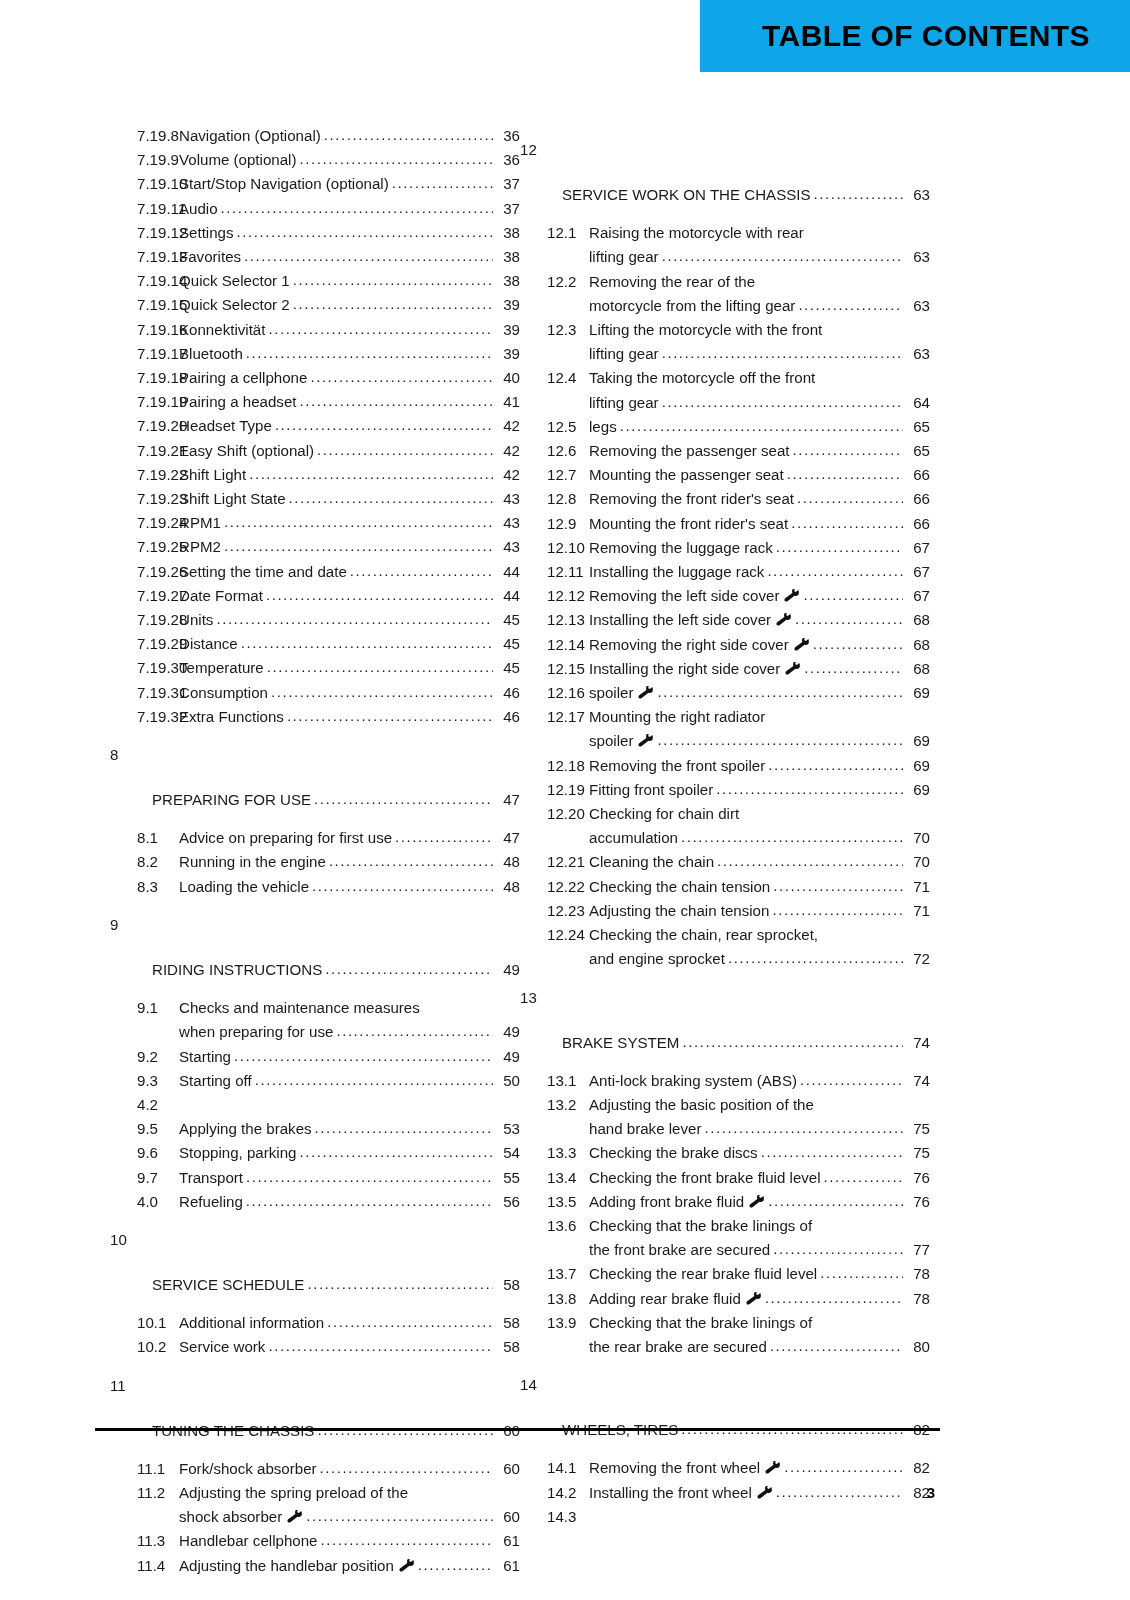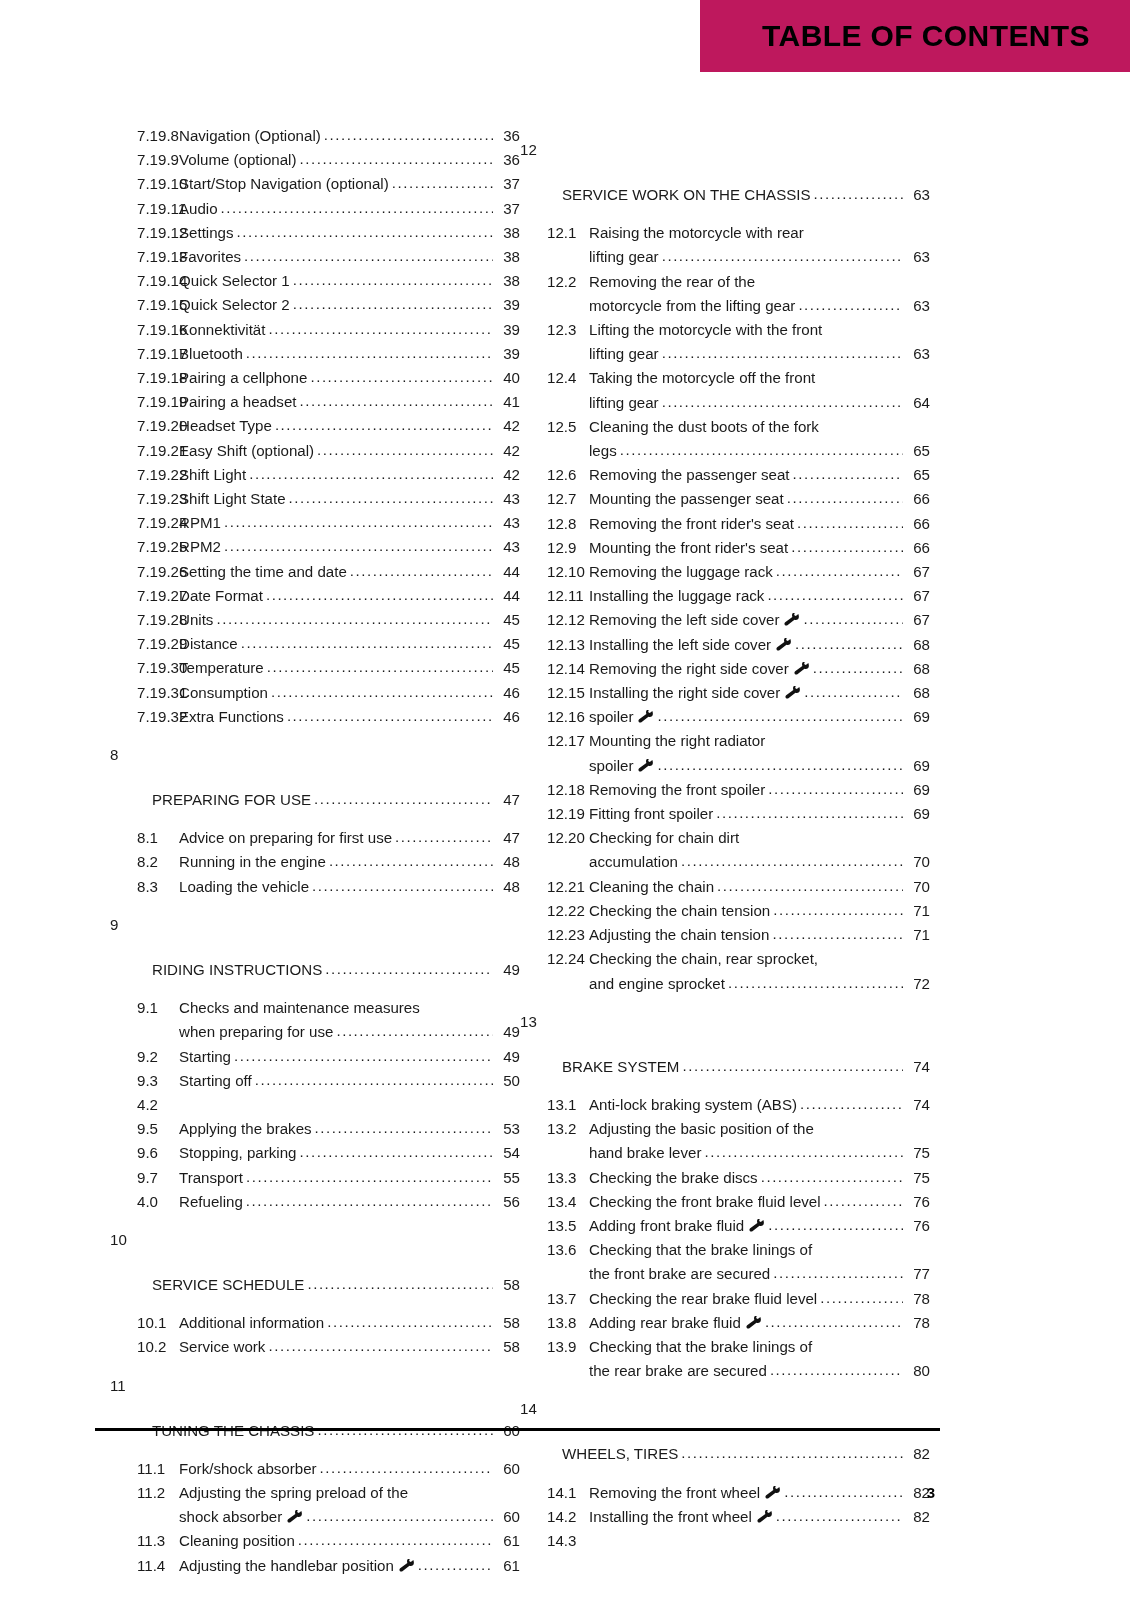--- a/index.html
+++ b/index.html
@@ -16,21 +16,21 @@
     overflow: hidden;
   }
 
   
   .header-banner {
     position: absolute;
     top: 0;
     left: 700px;
     width: 430px;
     height: 72px;
-    background: #be185d;
+    background: #0ea5e9;
     display: flex;
     align-items: center;
     justify-content: flex-end;
     box-sizing: border-box;
     padding-right: 40px;
   }
   .header-title {
     font-size: 30px;
     font-weight: bold;
     letter-spacing: 0.4px;
@@ -609,21 +609,21 @@
             </span>
             <span class="dots"></span>
             <span class="pg">60</span>
           </div>
         </div>
       </div>
       <div class="entry sub">
         <div class="num">11.3</div>
         <div class="title-wrap">
           <div class="line">
-            <span class="txt">Cleaning position</span>
+            <span class="txt">Handlebar cellphone</span>
             <span class="dots"></span>
             <span class="pg">61</span>
           </div>
         </div>
       </div>
       <div class="entry sub">
         <div class="num">11.4</div>
         <div class="title-wrap">
           <div class="line">
             <span class="txt">Adjusting the handlebar position</span>
@@ -706,25 +706,20 @@
             <span class="txt">lifting gear</span>
             <span class="dots"></span>
             <span class="pg">64</span>
           </div>
         </div>
       </div>
       <div class="entry sub">
         <div class="num">12.5</div>
         <div class="title-wrap">
           <div class="line">
-            <span class="txt">Cleaning the dust boots of the fork</span>
-            <span class="dots none"></span>
-            <span class="pg blank">0</span>
-          </div>
-          <div class="line">
             <span class="txt">legs</span>
             <span class="dots"></span>
             <span class="pg">65</span>
           </div>
         </div>
       </div>
       <div class="entry sub">
         <div class="num">12.6</div>
         <div class="title-wrap">
           <div class="line">

